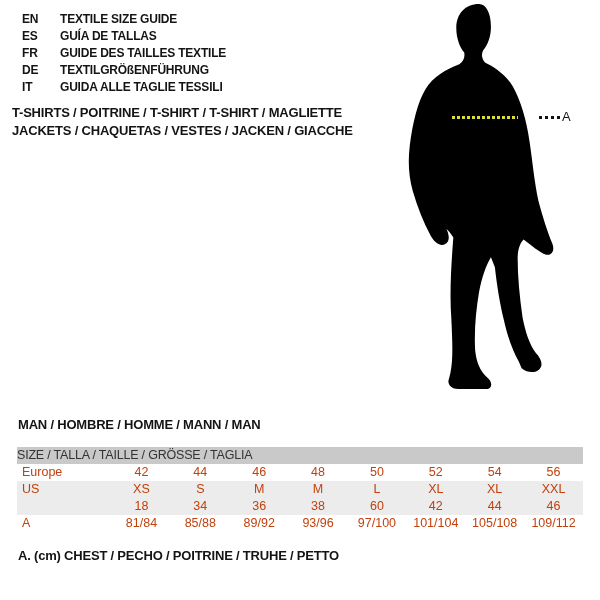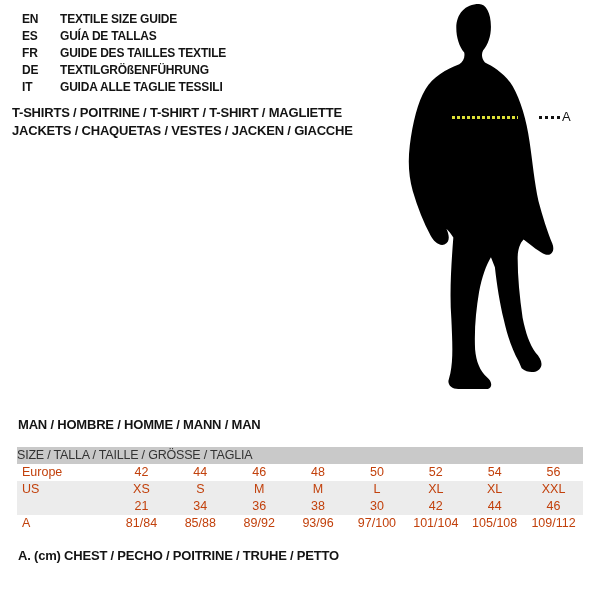--- a/index.html
+++ b/index.html
@@ -145,25 +145,25 @@
         <div class="t-cell">S</div>
         <div class="t-cell">M</div>
         <div class="t-cell">M</div>
         <div class="t-cell">L</div>
         <div class="t-cell">XL</div>
         <div class="t-cell">XL</div>
         <div class="t-cell">XXL</div>
       </div>
       <div class="t-row band">
         <div class="t-label"></div>
-        <div class="t-cell">21</div>
+        <div class="t-cell">18</div>
         <div class="t-cell">34</div>
         <div class="t-cell">36</div>
         <div class="t-cell">38</div>
-        <div class="t-cell">30</div>
+        <div class="t-cell">60</div>
         <div class="t-cell">42</div>
         <div class="t-cell">44</div>
         <div class="t-cell">46</div>
       </div>
       <div class="t-row">
         <div class="t-label">A</div>
         <div class="t-cell">81/84</div>
         <div class="t-cell">85/88</div>
         <div class="t-cell">89/92</div>
         <div class="t-cell">93/96</div>

